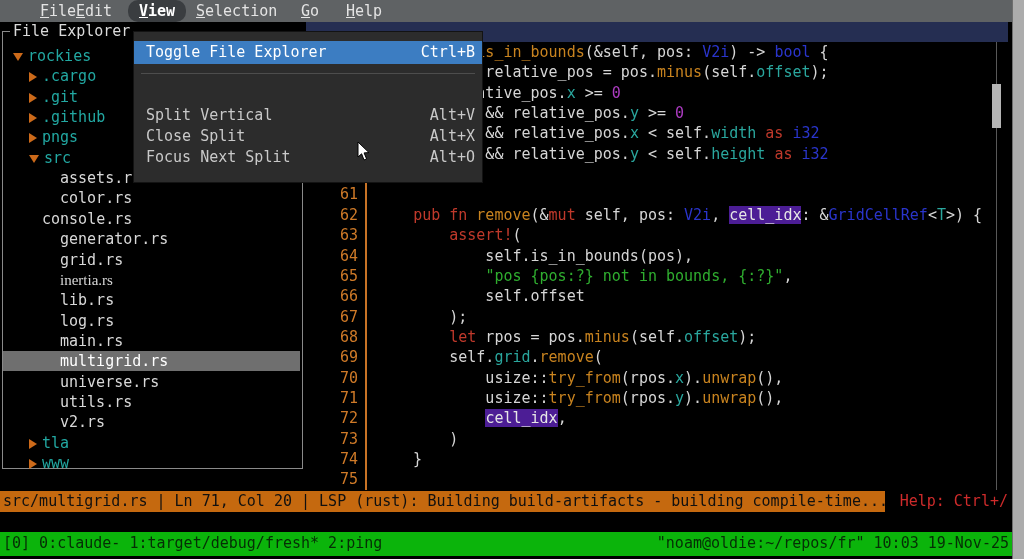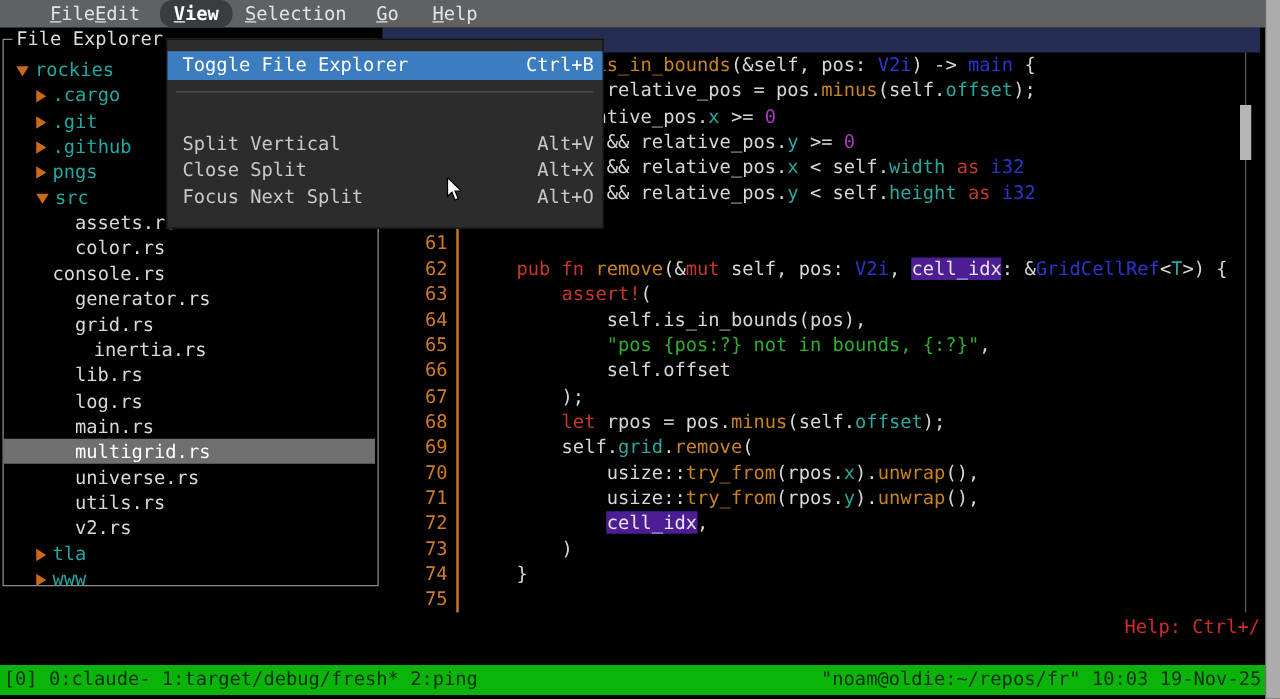--- a/index.html
+++ b/index.html
@@ -73,21 +73,21 @@
   
   .cursor{left:357px;top:142px;width:14px;height:20px;z-index:60;}
 </style>
 </head>
 <body>
 
 <div class="abs topbar"></div>
 <div class="abs gutline"></div>
 <div id="code-layer">
     <div class="gut" style="top: 42px;">54</div>
-    <div class="cl" style="top: 42px;"><span class="tk-d">    </span><span class="tk-kw">pub</span><span class="tk-d"> </span><span class="tk-kw">fn</span><span class="tk-d"> </span><span class="tk-fn">is_in_bounds</span><span class="tk-d">(&amp;self, pos: </span><span class="tk-ty">V2i</span><span class="tk-d">) -&gt; </span><span class="tk-ty">main</span><span class="tk-d"> {</span></div>
+    <div class="cl" style="top: 42px;"><span class="tk-d">    </span><span class="tk-kw">pub</span><span class="tk-d"> </span><span class="tk-kw">fn</span><span class="tk-d"> </span><span class="tk-fn">is_in_bounds</span><span class="tk-d">(&amp;self, pos: </span><span class="tk-ty">V2i</span><span class="tk-d">) -&gt; </span><span class="tk-ty">bool</span><span class="tk-d"> {</span></div>
     <div class="gut" style="top: 62px;">55</div>
     <div class="cl" style="top: 62px;"><span class="tk-d">        </span><span class="tk-kw">let</span><span class="tk-d"> relative_pos = pos.</span><span class="tk-fn">minus</span><span class="tk-d">(self.</span><span class="tk-fd">offset</span><span class="tk-d">);</span></div>
     <div class="gut" style="top: 83px;">56</div>
     <div class="cl" style="top: 83px;"><span class="tk-d">        relative_pos.</span><span class="tk-fd">x</span><span class="tk-d"> &gt;= </span><span class="tk-num">0</span></div>
     <div class="gut" style="top: 103px;">57</div>
     <div class="cl" style="top: 103px;"><span class="tk-d">            &amp;&amp; relative_pos.</span><span class="tk-fd">y</span><span class="tk-d"> &gt;= </span><span class="tk-num">0</span></div>
     <div class="gut" style="top: 123px;">58</div>
     <div class="cl" style="top: 123px;"><span class="tk-d">            &amp;&amp; relative_pos.</span><span class="tk-fd">x</span><span class="tk-d"> &lt; self.</span><span class="tk-fd">width</span><span class="tk-d"> </span><span class="tk-kw">as</span><span class="tk-d"> </span><span class="tk-ty">i32</span></div>
     <div class="gut" style="top: 144px;">59</div>
     <div class="cl" style="top: 144px;"><span class="tk-d">            &amp;&amp; relative_pos.</span><span class="tk-fd">y</span><span class="tk-d"> &lt; self.</span><span class="tk-fd">height</span><span class="tk-d"> </span><span class="tk-kw">as</span><span class="tk-d"> </span><span class="tk-ty">i32</span></div>
@@ -135,21 +135,21 @@
     <div class="fx-row" style="top: 66px; left: 3px; z-index: 6; position: absolute;"><span class="tri right" style="margin-left: 26px;"></span><span class="fx-label-folder">.cargo</span></div>
     <div class="fx-row" style="top: 87px; left: 3px; z-index: 6; position: absolute;"><span class="tri right" style="margin-left: 26px;"></span><span class="fx-label-folder">.git</span></div>
     <div class="fx-row" style="top: 107px; left: 3px; z-index: 6; position: absolute;"><span class="tri right" style="margin-left: 26px;"></span><span class="fx-label-folder">.github</span></div>
     <div class="fx-row" style="top: 127px; left: 3px; z-index: 6; position: absolute;"><span class="tri right" style="margin-left: 26px;"></span><span class="fx-label-folder">pngs</span></div>
     <div class="fx-row" style="top: 148px; left: 3px; z-index: 6; position: absolute;"><span class="tri down" style="margin-left: 26px;"></span><span class="fx-label-folder">src</span></div>
     <div class="fx-row" style="top: 168px; left: 3px; z-index: 6; position: absolute;"><span class="fx-label-file" style="margin-left: 57px;">assets.rs</span></div>
     <div class="fx-row" style="top: 188px; left: 3px; z-index: 6; position: absolute;"><span class="fx-label-file" style="margin-left: 57px;">color.rs</span></div>
     <div class="fx-row" style="top: 209px; left: 3px; z-index: 6; position: absolute;"><span class="fx-label-file" style="margin-left: 39px;">console.rs</span></div>
     <div class="fx-row" style="top: 229px; left: 3px; z-index: 6; position: absolute;"><span class="fx-label-file" style="margin-left: 57px;">generator.rs</span></div>
     <div class="fx-row" style="top: 250px; left: 3px; z-index: 6; position: absolute;"><span class="fx-label-file" style="margin-left: 57px;">grid.rs</span></div>
-    <div class="fx-row" style="top: 270px; left: 3px; z-index: 6; position: absolute;"><span class="fx-label-file" style="margin-left: 72px;">inertia.rs</span></div>
+    <div class="fx-row" style="top: 270px; left: 3px; z-index: 6; position: absolute;"><span class="fx-label-file" style="margin-left: 57px; font-family: Liberation Serif, serif;">inertia.rs</span></div>
     <div class="fx-row" style="top: 290px; left: 3px; z-index: 6; position: absolute;"><span class="fx-label-file" style="margin-left: 57px;">lib.rs</span></div>
     <div class="fx-row" style="top: 311px; left: 3px; z-index: 6; position: absolute;"><span class="fx-label-file" style="margin-left: 57px;">log.rs</span></div>
     <div class="fx-row" style="top: 331px; left: 3px; z-index: 6; position: absolute;"><span class="fx-label-file" style="margin-left: 57px;">main.rs</span></div>
     <div class="fx-row sel" style="top: 351px; left: 3px; z-index: 6; position: absolute;"><span class="fx-label-file" style="margin-left: 57px;">multigrid.rs</span></div>
     <div class="fx-row" style="top: 372px; left: 3px; z-index: 6; position: absolute;"><span class="fx-label-file" style="margin-left: 57px;">universe.rs</span></div>
     <div class="fx-row" style="top: 392px; left: 3px; z-index: 6; position: absolute;"><span class="fx-label-file" style="margin-left: 57px;">utils.rs</span></div>
     <div class="fx-row" style="top: 412px; left: 3px; z-index: 6; position: absolute;"><span class="fx-label-file" style="margin-left: 57px;">v2.rs</span></div>
     <div class="fx-row" style="top: 433px; left: 3px; z-index: 6; position: absolute;"><span class="tri right" style="margin-left: 26px;"></span><span class="fx-label-folder">tla</span></div>
     <div class="fx-row" style="top: 453px; left: 3px; z-index: 6; position: absolute;"><span class="tri right" style="margin-left: 26px;"></span><span class="fx-label-folder">www</span></div>
   </div>
@@ -171,20 +171,21 @@
     <div class="menu-item" style="top: 115px;"><span>Focus Next Split</span><span class="sc">Alt+O</span></div>
   </div>
 
 <div class="abs cursor">
   <svg width="14" height="20" viewBox="0 0 14 20">
     <path d="M1,0 L1,15 L4.6,11.8 L7,18 L9.6,16.9 L7.1,10.9 L12,10.6 Z" fill="#ffffff" stroke="#000000" stroke-width="1"></path>
   </svg>
 </div>
 
 <div class="abs statusbar">
+  <div class="status-left">src/multigrid.rs | Ln 71, Col 20 | LSP (rust): Building build-artifacts - building compile-time...</div>
   <div class="status-right">Help: Ctrl+/</div>
 </div>
 
 <div class="abs tmuxbar">
   <div class="tmux-left">[0] 0:claude- 1:target/debug/fresh* 2:ping</div>
   <div class="tmux-right">"noam@oldie:~/repos/fr" 10:03 19-Nov-25</div>
 </div>
 
 <div class="abs term-sb"></div>
 

